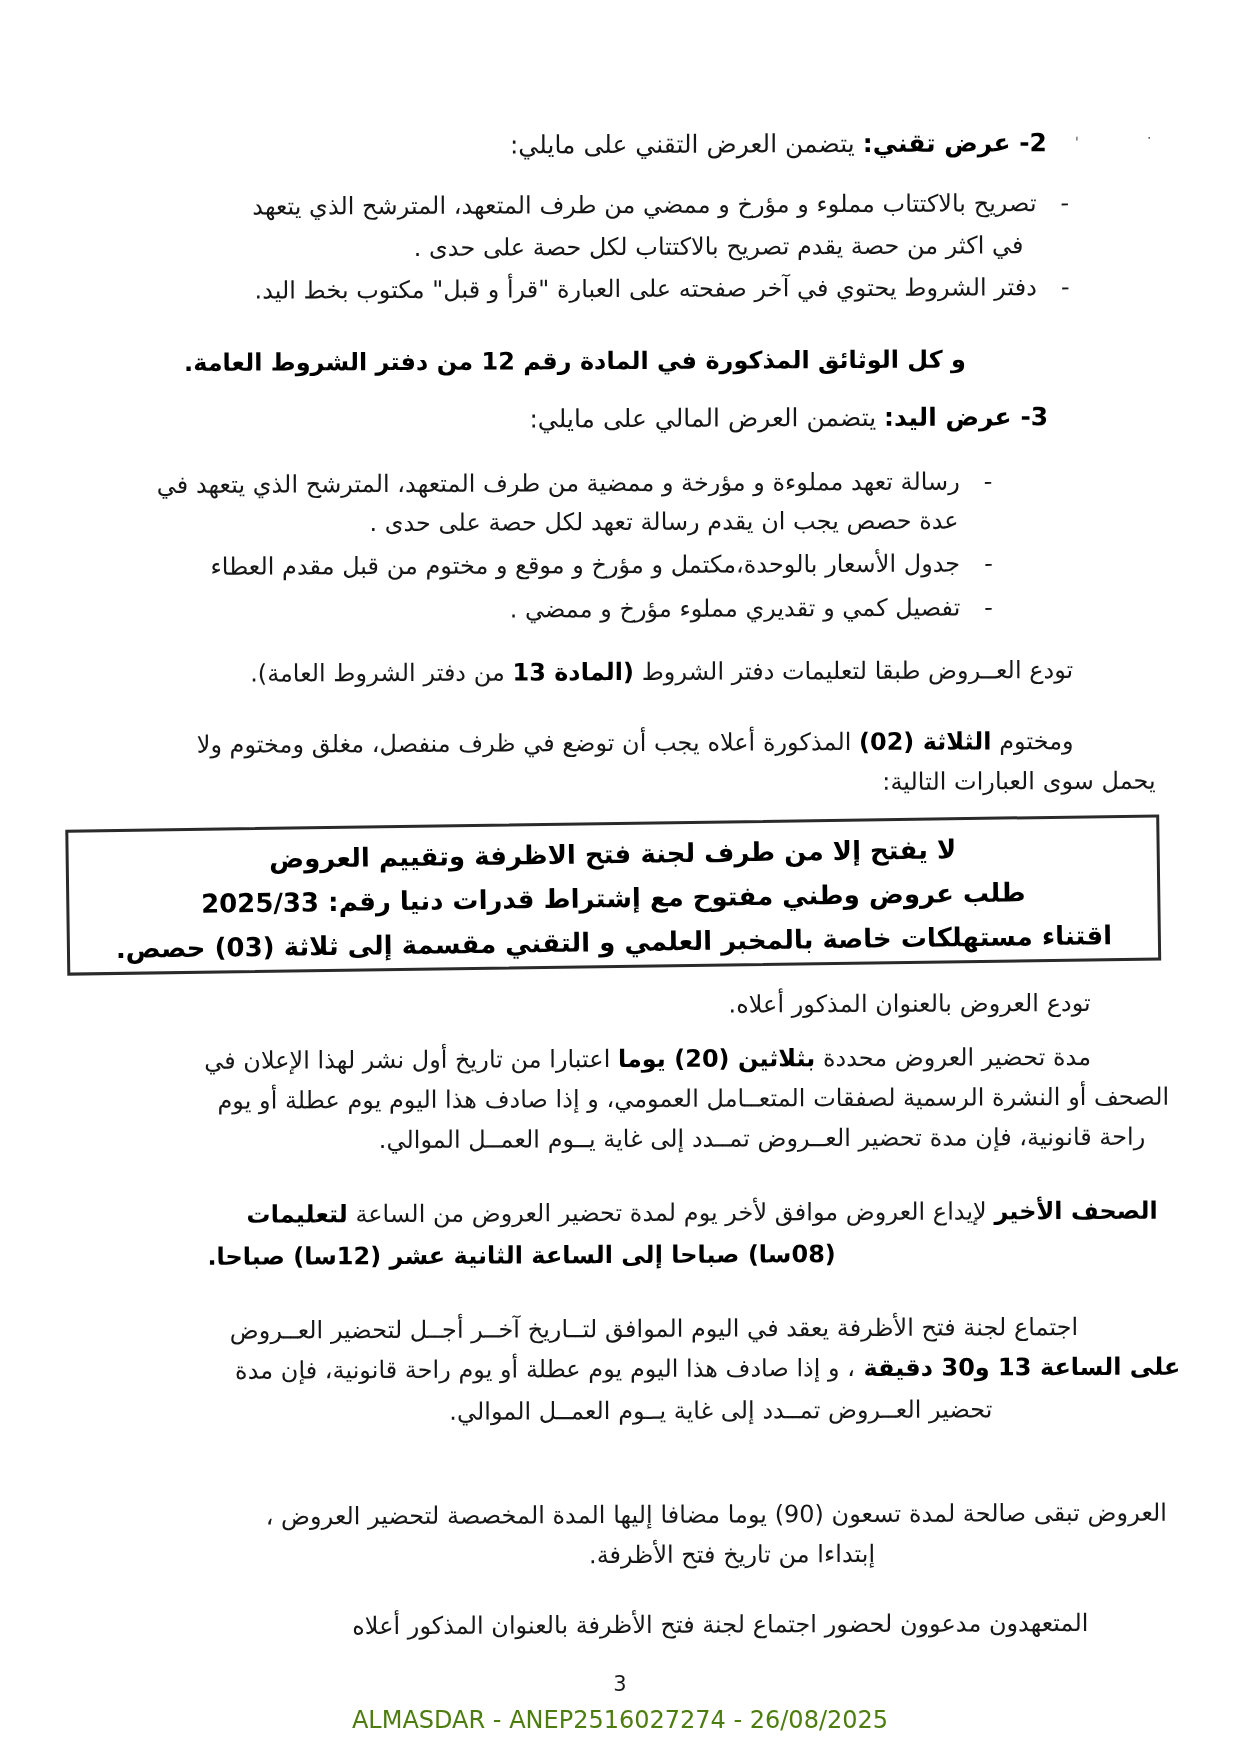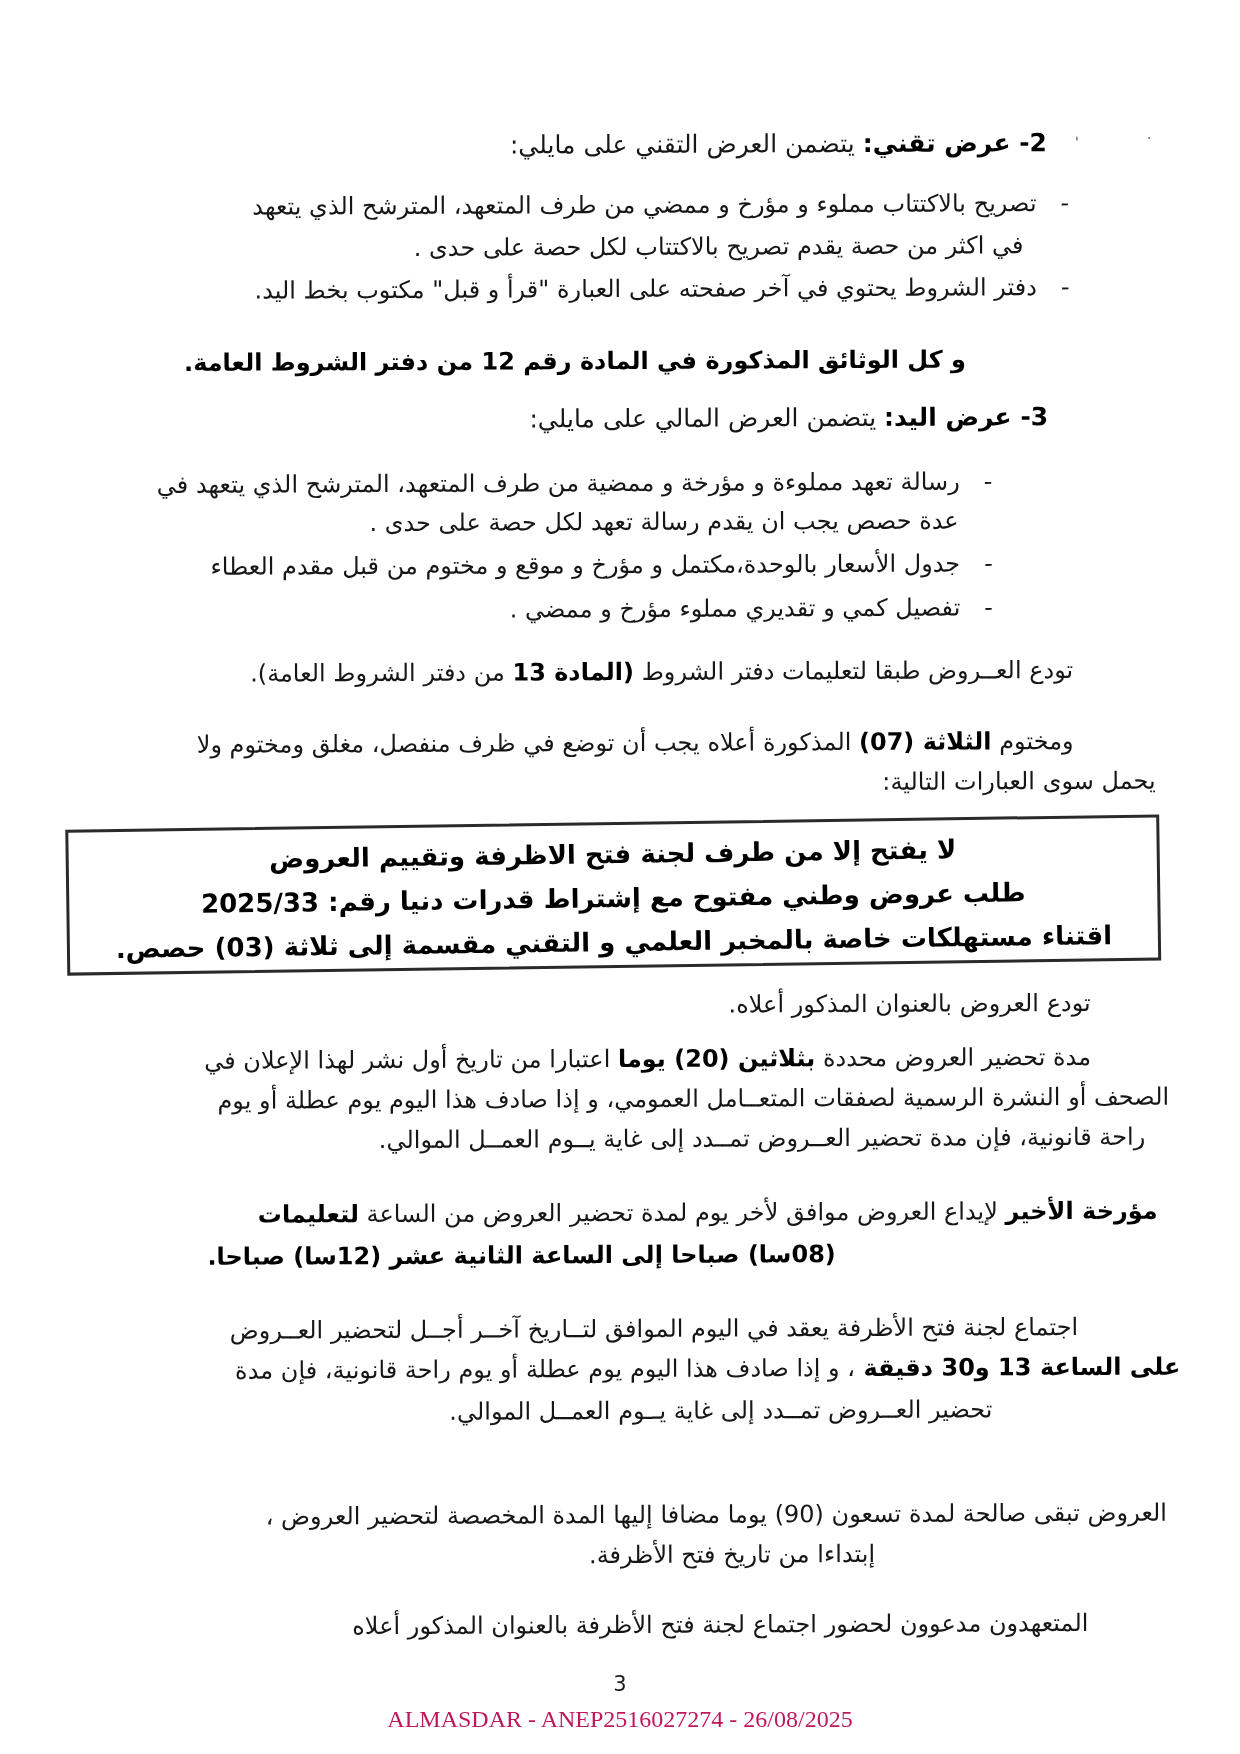--- a/index.html
+++ b/index.html
@@ -22,21 +22,21 @@
     border:3px solid #2a2a2a; transform:rotate(-0.55deg); transform-origin:center;
     direction:rtl; text-align:center; padding-top:7px; box-sizing:border-box;
   }
   .box .bl{font-size:26px; font-weight:bold; color:#000; line-height:44px; white-space:nowrap;}
   .footer-page{
     position:absolute; left:0; width:1240px; top:1672px; text-align:center;
     font-size:21px; color:#1a1a1a;
   }
   .footer-credit{
     position:absolute; left:0; width:1240px; top:1706px; text-align:center;
-    font-size:24px; color:#be185d; direction:ltr;font-family:Liberation Serif, serif;
+    font-size:24px; color:#4d7c0f; direction:ltr;
   }
   .artifact{position:absolute; font-size:14px; color:#555;}
 </style>
 </head>
 <body>
 
 <div class="page">
   <div class="skew">
 
     <span class="artifact" style="left:1078px; top:136px;">'</span>
@@ -75,21 +75,21 @@
     </div>
     <div class="line" style="top:592px; right:246px;">
       <span class="dash">-</span><span>تفصيل كمي و تقديري مملوء مؤرخ و ممضي .</span>
     </div>
 
     <div class="line" style="top:655px; right:166px;">
       <span>تودع العــروض طبقا لتعليمات دفتر الشروط </span><span class="b">(المادة 13</span><span> من دفتر الشروط العامة).</span>
     </div>
 
     <div class="line" style="top:726px; right:166px;">
-      <span>ومختوم </span><span class="b">الثلاثة (07)</span><span> المذكورة أعلاه يجب أن توضع في ظرف منفصل، مغلق ومختوم ولا</span>
+      <span>ومختوم </span><span class="b">الثلاثة (02)</span><span> المذكورة أعلاه يجب أن توضع في ظرف منفصل، مغلق ومختوم ولا</span>
     </div>
     <div class="line" style="top:766px; right:84px;">
       <span>يحمل سوى العبارات التالية:</span>
     </div>
 
     <div class="box">
       <div class="bl">لا يفتح إلا من طرف لجنة فتح الاظرفة وتقييم العروض</div>
       <div class="bl">طلب عروض وطني مفتوح مع إشتراط قدرات دنيا رقم: 2025/33</div>
       <div class="bl">اقتناء مستهلكات خاصة بالمخبر العلمي و التقني مقسمة إلى ثلاثة (03) حصص.</div>
     </div>
@@ -102,21 +102,21 @@
       <span>مدة تحضير العروض محددة </span><span class="b">بثلاثين (20) يوما</span><span> اعتبارا من تاريخ أول نشر لهذا الإعلان في</span>
     </div>
     <div class="line" style="top:1082px; right:72px;">
       <span>الصحف أو النشرة الرسمية لصفقات المتعــامل العمومي، و إذا صادف هذا اليوم يوم عطلة أو يوم</span>
     </div>
     <div class="line" style="top:1122px; right:96px;">
       <span>راحة قانونية، فإن مدة تحضير العــروض تمــدد إلى غاية يــوم العمــل الموالي.</span>
     </div>
 
     <div class="line" style="top:1196px; right:84px;">
-      <span class="b">مؤرخة الأخير</span><span> لإيداع العروض موافق لأخر يوم لمدة تحضير العروض من الساعة </span><span class="b">لتعليمات</span>
+      <span class="b">الصحف الأخير</span><span> لإيداع العروض موافق لأخر يوم لمدة تحضير العروض من الساعة </span><span class="b">لتعليمات</span>
     </div>
     <div class="line b" style="top:1238px; right:406px;">
       <span>(08سا) صباحا إلى الساعة الثانية عشر (12سا) صباحا.</span>
     </div>
 
     <div class="line" style="top:1312px; right:164px;">
       <span>اجتماع لجنة فتح الأظرفة يعقد في اليوم الموافق لتــاريخ آخــر أجــل لتحضير العــروض</span>
     </div>
     <div class="line" style="top:1352px; right:62px;">
       <span class="b">على الساعة 13 و30 دقيقة </span><span>، و إذا صادف هذا اليوم يوم عطلة أو يوم راحة قانونية، فإن مدة</span>

